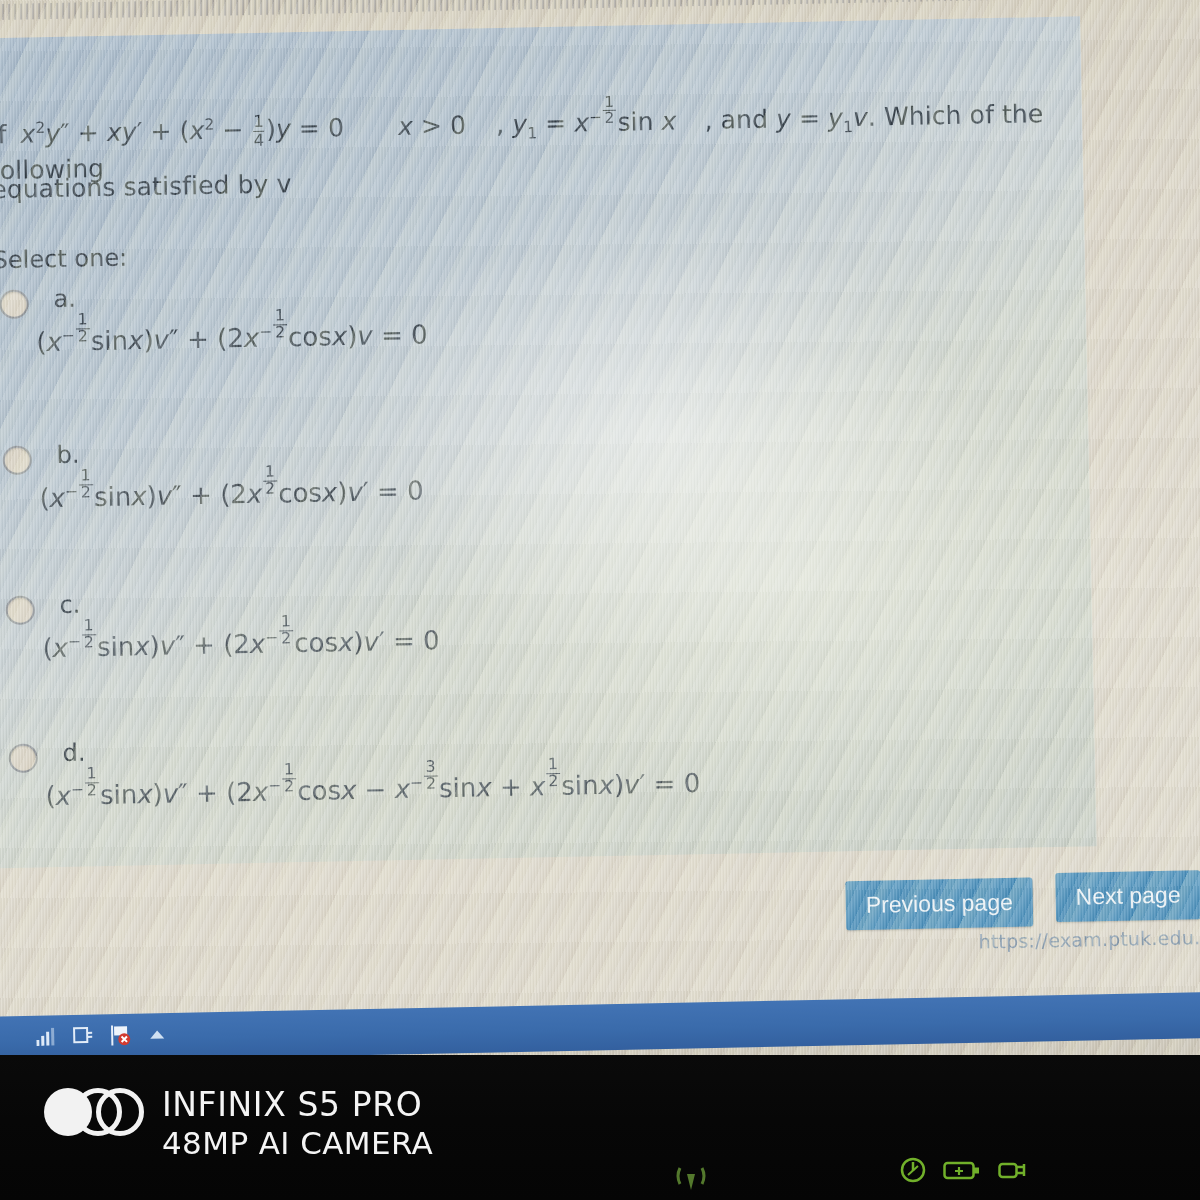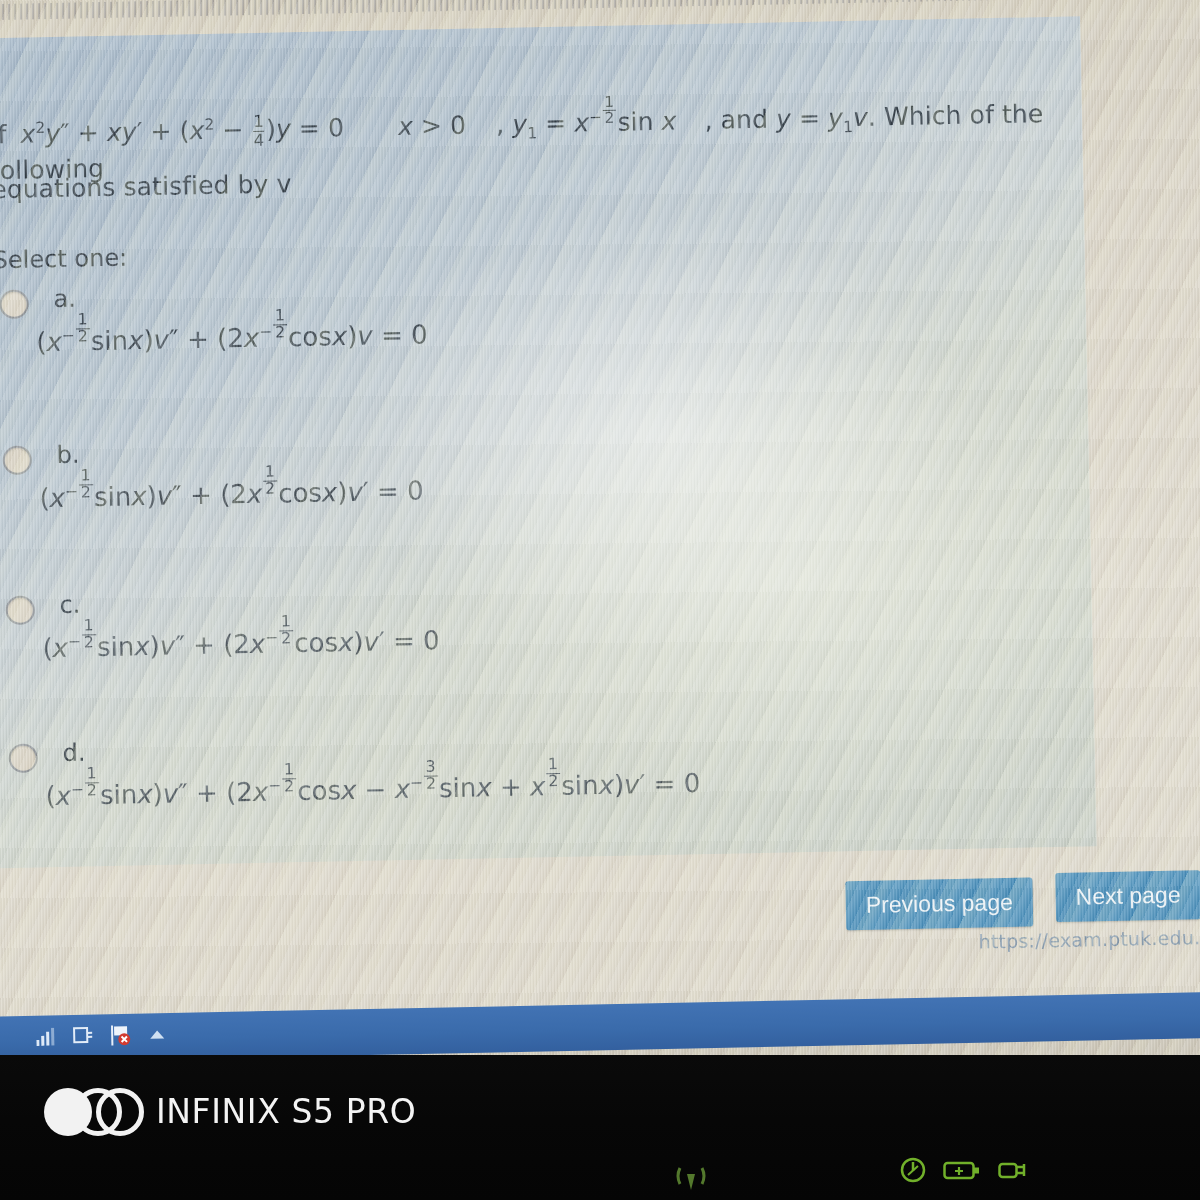--- a/index.html
+++ b/index.html
@@ -83,21 +83,21 @@
   .taskbar{position:absolute;left:-30px;top:1017px;width:1270px;height:46px;
     background:linear-gradient(180deg,#4273b4 0%,#3a6bab 55%,#33609f 100%);
     transform:rotate(-1.15deg);transform-origin:0 0;}
   .tray{position:absolute;left:36px;top:1026px;display:flex;align-items:center;gap:16px;
     transform:rotate(-1.15deg);transform-origin:0 0;}
   .tray .ic{display:block;}
   .chev{width:0;height:0;border-left:7px solid transparent;border-right:7px solid transparent;
     border-bottom:8px solid #cfe0f2;}
 
   
-  .wm{position:absolute;left:44px;top:1086px;display:flex;align-items:center;gap:16px;}
+  .wm{position:absolute;left:44px;top:1086px;display:flex;gap:22px;}
   .wm-logo{position:relative;width:96px;height:52px;}
   .wm-logo .c1{position:absolute;left:0;top:2px;width:48px;height:48px;border-radius:50%;background:#f2f2f2;}
   .wm-logo .c2{position:absolute;left:30px;top:2px;width:48px;height:48px;border-radius:50%;
     border:5px solid #f2f2f2;box-sizing:border-box;background:transparent;}
   .wm-logo .c3{position:absolute;left:52px;top:2px;width:48px;height:48px;border-radius:50%;
     border:5px solid #f2f2f2;box-sizing:border-box;background:transparent;}
   .wm-txt{color:#f4f4f4;}
   .wm-l1{font-size:33px;letter-spacing:.6px;line-height:1.18;}
   .wm-l2{font-size:31px;letter-spacing:.4px;line-height:1.18;}
 
@@ -203,20 +203,21 @@
   <div class="bezel-bottom"></div>
 
   <div class="wm">
     <div class="wm-logo">
       <span class="c1"></span>
         <span class="c2"></span>
         <span class="c3"></span>
     </div>
     <div class="wm-txt">
       <div class="wm-l1">INFINIX S5 PRO</div>
+      <div class="wm-l2">48MP AI CAMERA</div>
     </div>
   </div>
 
   <svg class="wifi-led" width="52" height="34" viewBox="0 0 52 34">
     <path d="M26 30 L22 14 h8 z" fill="#6ea03a"></path>
     <path d="M15 8 q-4 8 0 16" stroke="#6ea03a" stroke-width="3" fill="none"></path>
     <path d="M37 8 q4 8 0 16" stroke="#6ea03a" stroke-width="3" fill="none"></path>
   </svg>
 
   <div class="leds">

